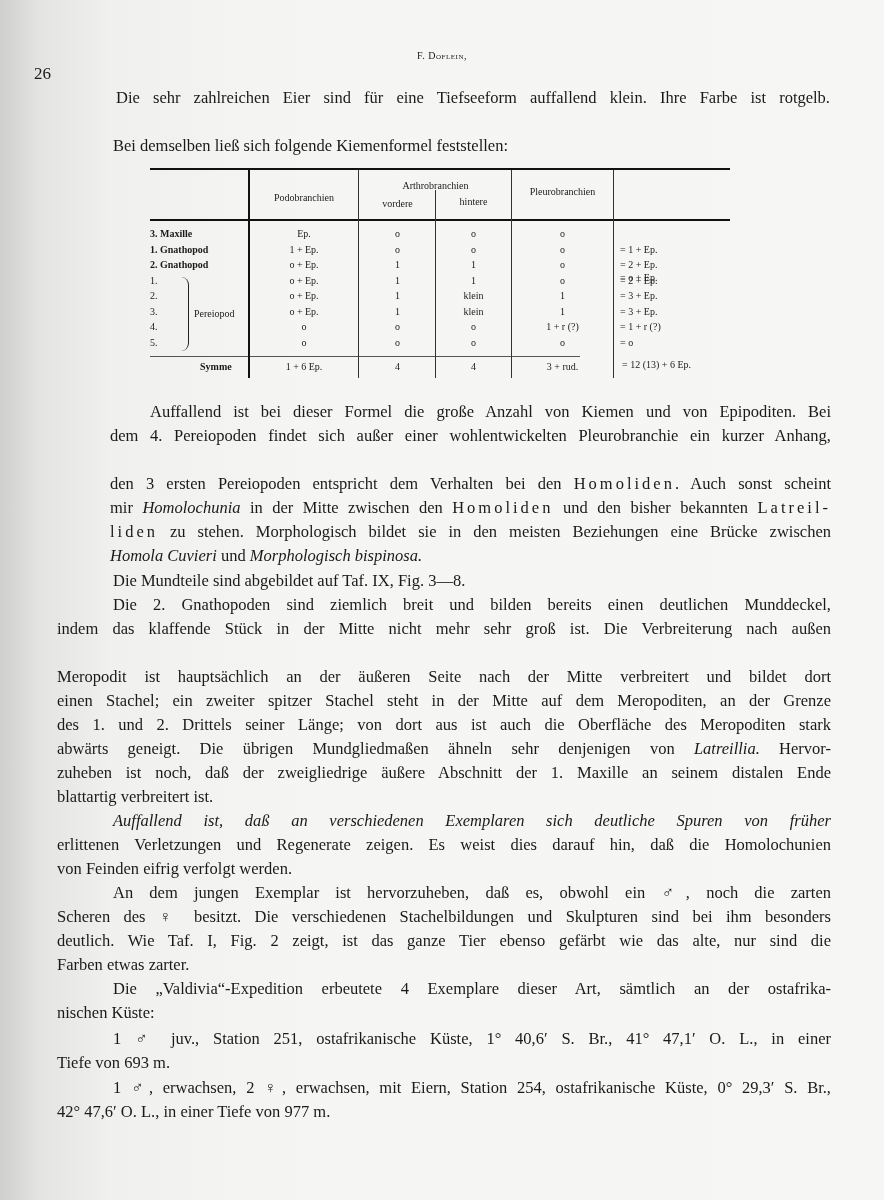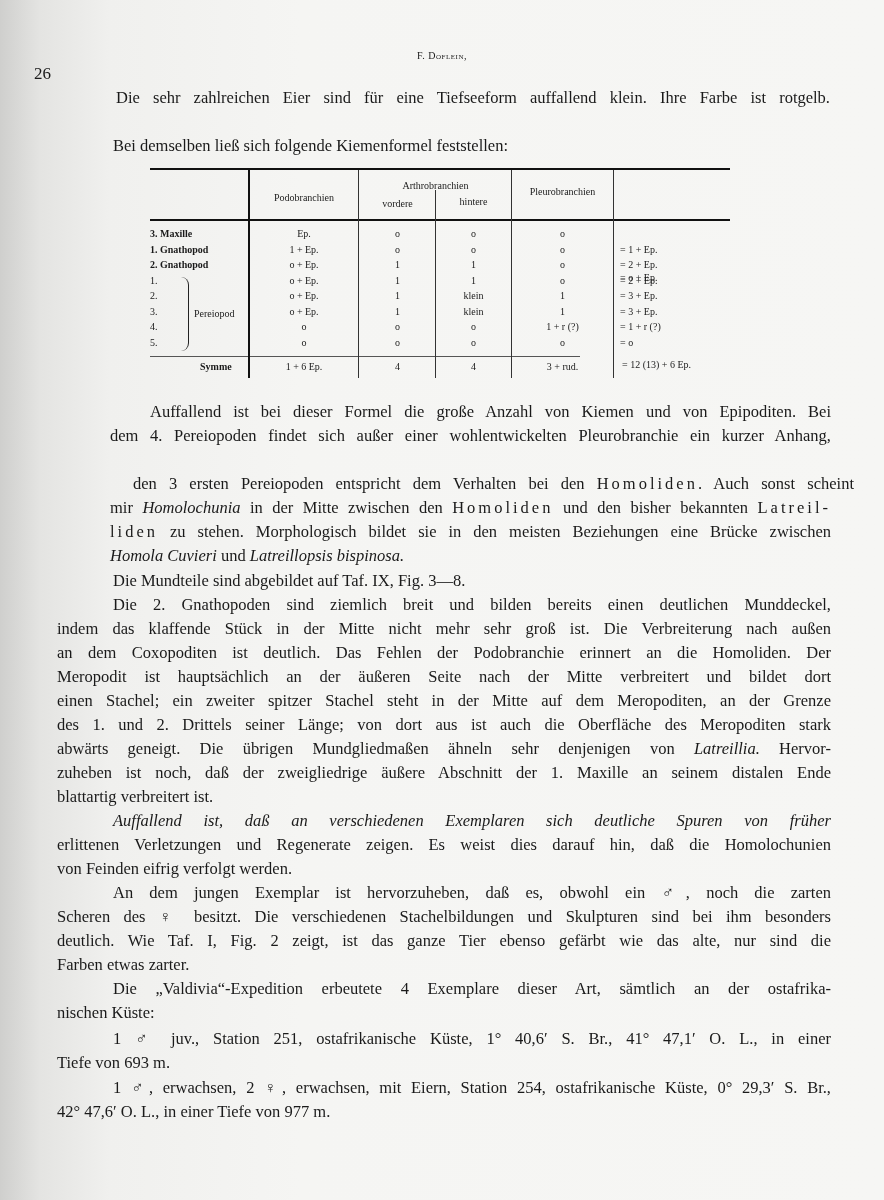--- a/index.html
+++ b/index.html
@@ -106,30 +106,29 @@
     <div class="cell" style="left:50px;top:193px;font-weight:bold;">Symme</div>
     <div class="cell c" style="left:100px;width:108px;top:193px;">1 + 6 Ep.</div>
     <div class="cell c" style="left:210px;width:75px;top:193px;">4</div>
     <div class="cell c" style="left:286px;width:75px;top:193px;">4</div>
     <div class="cell c" style="left:362px;width:101px;top:193px;">3 + rud.</div>
     <div class="cell" style="left:472px;top:191px;">= 12 (13) + 6 Ep.</div>
   </div>
 
   <div class="line just" style="left:150px;top:402px;width:681px;">Auffallend ist bei dieser Formel die große Anzahl von Kiemen und von Epipoditen. Bei</div>
   <div class="line just" style="left:110px;top:426px;width:721px;">dem 4. Pereiopoden findet sich außer einer wohlentwickelten Pleurobranchie ein kurzer Anhang,</div>
-  <div class="line just" style="left:110px;top:474px;width:721px;margin-left:23px;"><span>den 3 ersten Pereiopoden entspricht dem Verhalten bei den </span><span class="sp">Homoliden</span><span>. Auch sonst scheint</span></div>
+  <div class="line just" style="left:110px;top:474px;width:721px;"><span>den 3 ersten Pereiopoden entspricht dem Verhalten bei den </span><span class="sp">Homoliden</span><span>. Auch sonst scheint</span></div>
   <div class="line just" style="left:110px;top:498px;width:721px;"><span>mir </span><i>Homolochunia</i><span> in der Mitte zwischen den </span><span class="sp">Homoliden</span><span> und den bisher bekannten </span><span class="sp">Latreil-</span></div>
   <div class="line just" style="left:110px;top:522px;width:721px;"><span class="sp">liden</span><span> zu stehen. Morphologisch bildet sie in den meisten Beziehungen eine Brücke zwischen</span></div>
-  <div class="line" style="left:110px;top:546px;"><i>Homola Cuvieri</i><span> und </span><i>Latreillopsis bispinosa.</i></div>
+  <div class="line" style="left:110px;top:546px;"><i>Homola Cuvieri</i><span> und </span><i>Morphologisch bispinosa.</i></div>
 
   <div class="line" style="left:113px;top:571px;">Die Mundteile sind abgebildet auf Taf. IX, Fig. 3—8.</div>
 
   <div class="line just" style="left:113px;top:595px;width:718px;">Die 2. Gnathopoden sind ziemlich breit und bilden bereits einen deutlichen Munddeckel,</div>
   <div class="line just" style="left:57px;top:619px;width:774px;">indem das klaffende Stück in der Mitte nicht mehr sehr groß ist. Die Verbreiterung nach außen</div>
-  <div class="line just" style="left:57px;top:643px;width:774px;">an dem Coxopoditen ist deutlich. Das Fehlen der Podobranchie erinnert an die Homoliden. Der</div>
   <div class="line just" style="left:57px;top:667px;width:774px;">Meropodit ist hauptsächlich an der äußeren Seite nach der Mitte verbreitert und bildet dort</div>
   <div class="line just" style="left:57px;top:691px;width:774px;">einen Stachel; ein zweiter spitzer Stachel steht in der Mitte auf dem Meropoditen, an der Grenze</div>
   <div class="line just" style="left:57px;top:715px;width:774px;">des 1. und 2. Drittels seiner Länge; von dort aus ist auch die Oberfläche des Meropoditen stark</div>
   <div class="line just" style="left:57px;top:739px;width:774px;"><span>abwärts geneigt. Die übrigen Mundgliedmaßen ähneln sehr denjenigen von </span><i>Latreillia.</i><span> Hervor-</span></div>
   <div class="line just" style="left:57px;top:763px;width:774px;">zuheben ist noch, daß der zweigliedrige äußere Abschnitt der 1. Maxille an seinem distalen Ende</div>
   <div class="line" style="left:57px;top:787px;">blattartig verbreitert ist.</div>
 
   <div class="line just" style="left:113px;top:811px;width:718px;font-style:italic;">Auffallend ist, daß an verschiedenen Exemplaren sich deutliche Spuren von früher</div>
   <div class="line just" style="left:57px;top:835px;width:774px;">erlittenen Verletzungen und Regenerate zeigen. Es weist dies darauf hin, daß die Homolochunien</div>
   <div class="line" style="left:57px;top:859px;">von Feinden eifrig verfolgt werden.</div>

